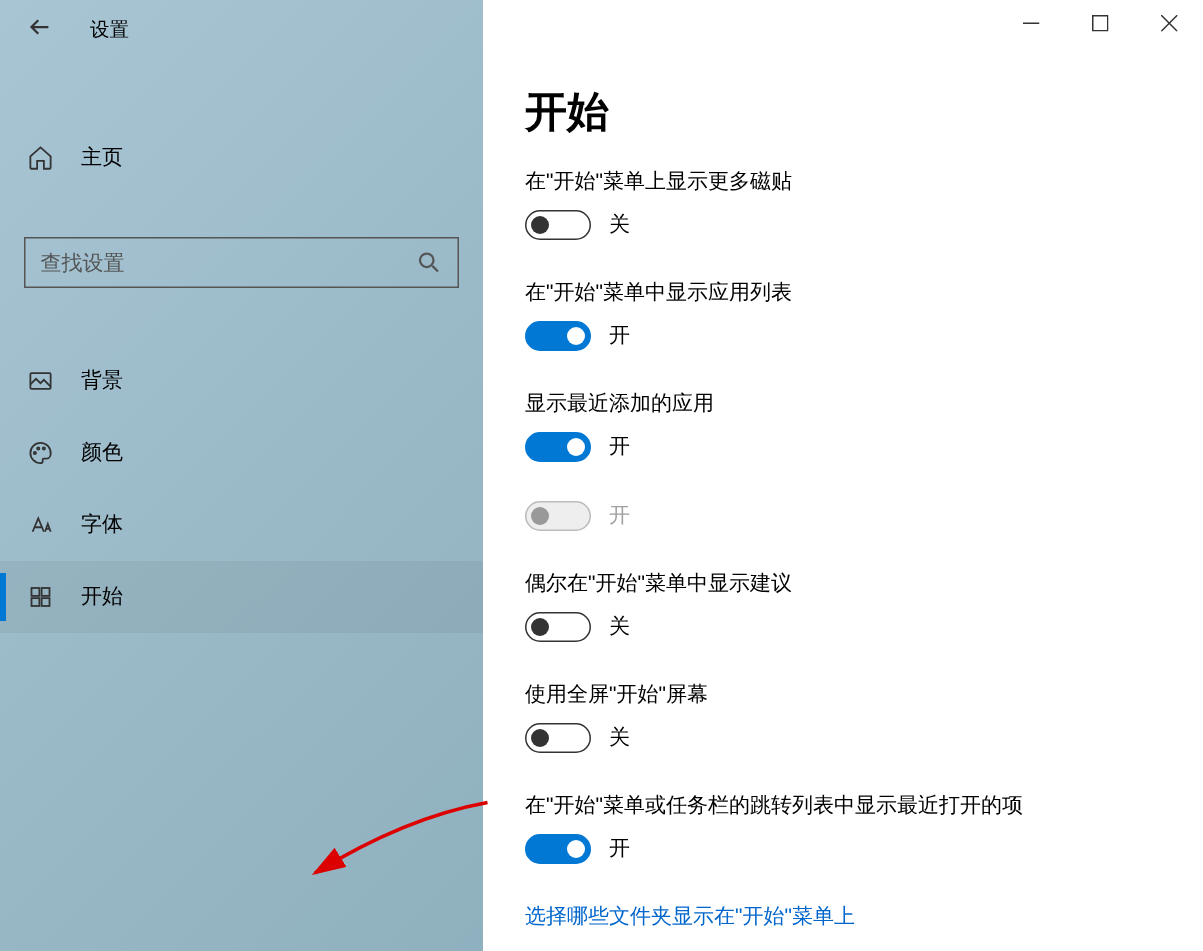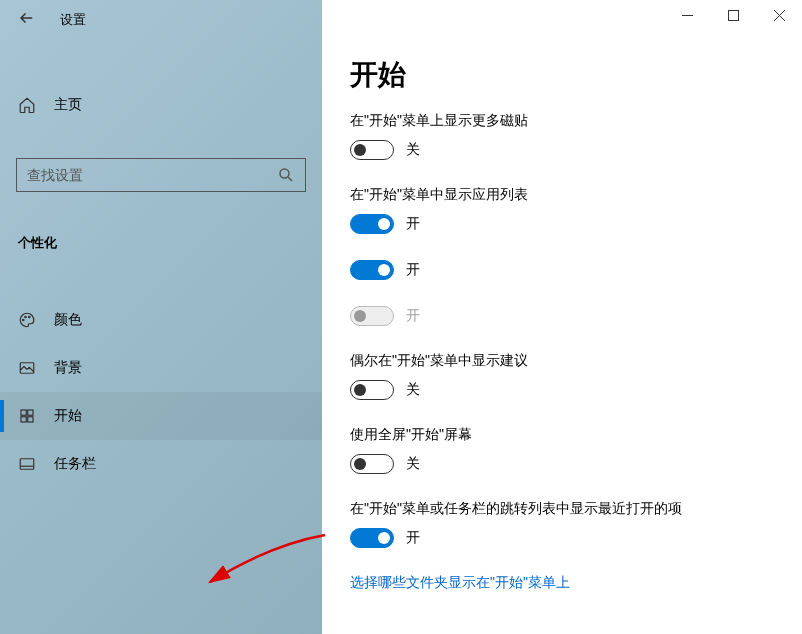--- a/index.html
+++ b/index.html
@@ -63,54 +63,53 @@
   </div>
 
   <div class="search-box">
     <input type="text" placeholder="查找设置" style="">
     <svg class="icon-svg" viewBox="0 0 24 24" fill="none" stroke="#555" stroke-width="2">
         <circle cx="10" cy="10" r="6"></circle>
         <path d="M20 20l-5-5"></path>
       </svg>
   </div>
 
-  <div class="category">个性化</div>
 
   <div class="nav-list">
+    <div class="nav-item">
+      <svg class="icon-svg" viewBox="0 0 24 24" fill="none" stroke="#333" stroke-width="1.6">
+          <rect x="3" y="5" width="18" height="14" rx="1"></rect>
+          <path d="M3 15l5-5 4 4 3-3 6 6"></path>
+        </svg>
+      <span class="label">背景</span>
+    </div>
     <div class="nav-item">
       <svg class="icon-svg" viewBox="0 0 24 24" fill="none" stroke="#333" stroke-width="1.6">
           <path d="M12 3a9 9 0 1 0 0 18c1.5 0 2-1 2-2s-.5-2 1-2h2a4 4 0 0 0 4-4 9 9 0 0 0-9-10z"></path>
           <circle cx="7" cy="12" r="1"></circle>
           <circle cx="10" cy="8" r="1"></circle>
           <circle cx="15" cy="8" r="1"></circle>
         </svg>
       <span class="label">颜色</span>
     </div>
     <div class="nav-item">
       <svg class="icon-svg" viewBox="0 0 24 24" fill="none" stroke="#333" stroke-width="1.6">
-          <rect x="3" y="5" width="18" height="14" rx="1"></rect>
-          <path d="M3 15l5-5 4 4 3-3 6 6"></path>
-        </svg>
-      <span class="label">背景</span>
+          <path d="M5 18L10 6l5 12M7 14h6"></path>
+          <path d="M16 18l2.5-7 2.5 7M17 15.5h3"></path>
+        </svg>
+      <span class="label">字体</span>
     </div>
     <div class="nav-item active">
       <svg class="icon-svg" viewBox="0 0 24 24" fill="none" stroke="#333" stroke-width="1.6">
           <rect x="4" y="4" width="7" height="7"></rect>
           <rect x="13" y="4" width="7" height="7"></rect>
           <rect x="4" y="13" width="7" height="7"></rect>
           <rect x="13" y="13" width="7" height="7"></rect>
         </svg>
       <span class="label">开始</span>
-    </div>
-    <div class="nav-item">
-      <svg class="icon-svg" viewBox="0 0 24 24" fill="none" stroke="#333" stroke-width="1.6">
-          <rect x="3" y="5" width="18" height="14" rx="1"></rect>
-          <line x1="3" y1="15" x2="21" y2="15"></line>
-        </svg>
-      <span class="label">任务栏</span>
     </div>
   </div>
 </div>
 
 <div class="main">
   <div class="titlebar-right">
     <div class="win-controls">
       <div class="win-btn">
         <svg width="11" height="11" viewBox="0 0 11 11" stroke="#333">
             <line x1="0" y1="5.5" x2="11" y2="5.5"></line>
@@ -147,20 +146,21 @@
       <div class="setting-label">在"开始"菜单中显示应用列表</div>
       <div class="toggle-row">
         <div class="toggle on">
             <div class="knob"></div>
           </div>
         <span class="toggle-state">开</span>
       </div>
     </div>
 
     <div class="setting">
+      <div class="setting-label">显示最近添加的应用</div>
       <div class="toggle-row">
         <div class="toggle on">
             <div class="knob"></div>
           </div>
         <span class="toggle-state">开</span>
       </div>
     </div>
 
     <div class="setting">
       <div class="toggle-row">

